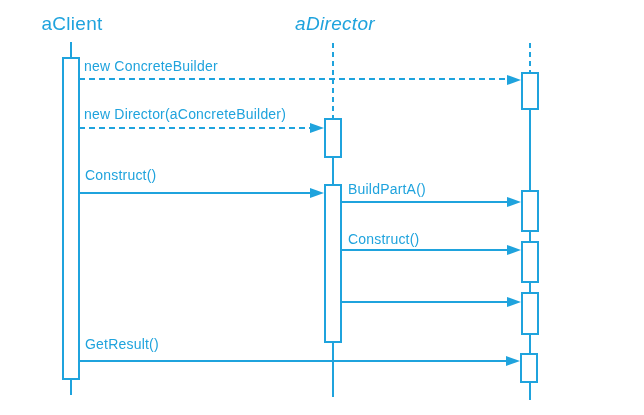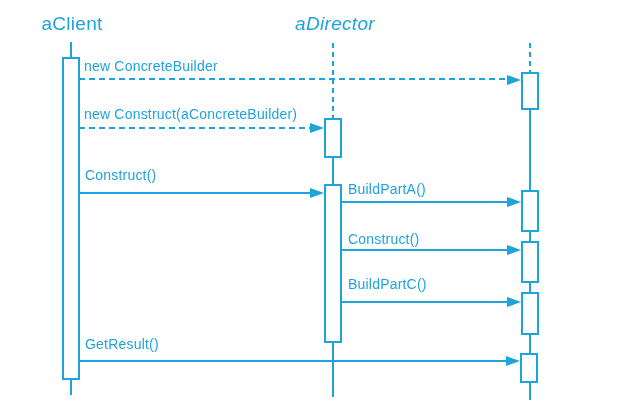--- a/index.html
+++ b/index.html
@@ -76,20 +76,19 @@
 
   <div class="head" style="left:507px; top:75px;"></div>
   <div class="head" style="left:310px; top:123px;"></div>
   <div class="head" style="left:310px; top:188px;"></div>
   <div class="head" style="left:507px; top:197px;"></div>
   <div class="head" style="left:507px; top:245px;"></div>
   <div class="head" style="left:507px; top:297px;"></div>
   <div class="head" style="left:506px; top:356px;"></div>
 
   <div class="lbl" style="left:84px; top:58px;">new ConcreteBuilder</div>
-  <div class="lbl" style="left:84px; top:106px;">new Construct(aConcreteBuilder)</div>
+  <div class="lbl" style="left:84px; top:106px;">new Director(aConcreteBuilder)</div>
   <div class="lbl" style="left:348px; top:181px;">BuildPartA()</div>
   <div class="lbl" style="left:85px; top:167px;">Construct()</div>
   <div class="lbl" style="left:348px; top:231px;">Construct()</div>
-  <div class="lbl" style="left:348px; top:276px;">BuildPartC()</div>
   <div class="lbl" style="left:85px; top:336px;">GetResult()</div>
 
 </div>
 
 </body></html>

